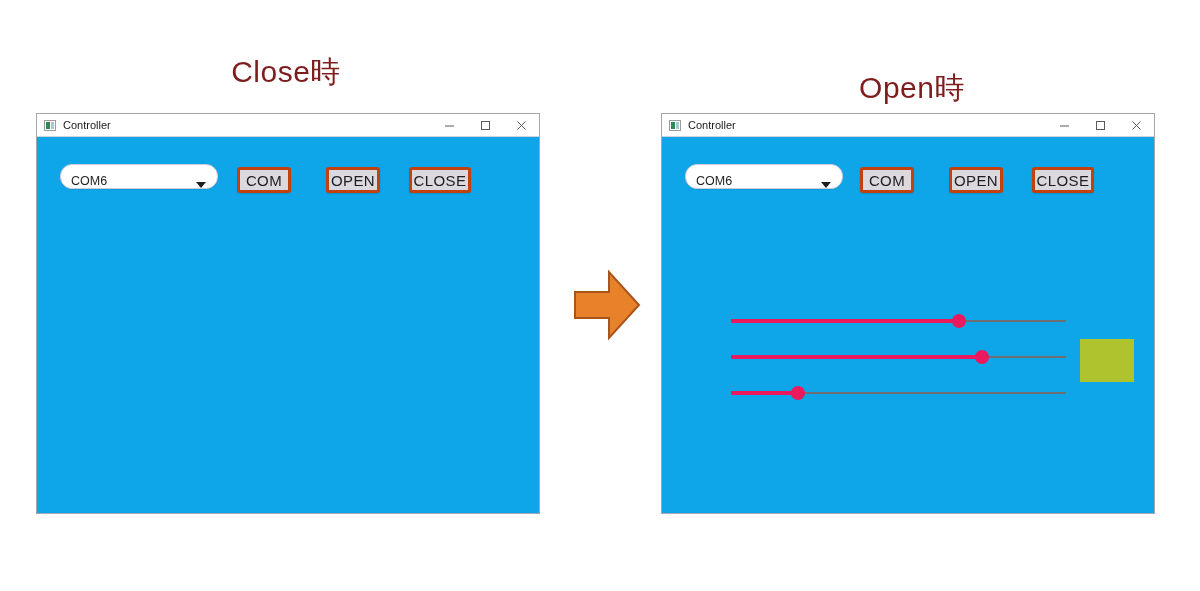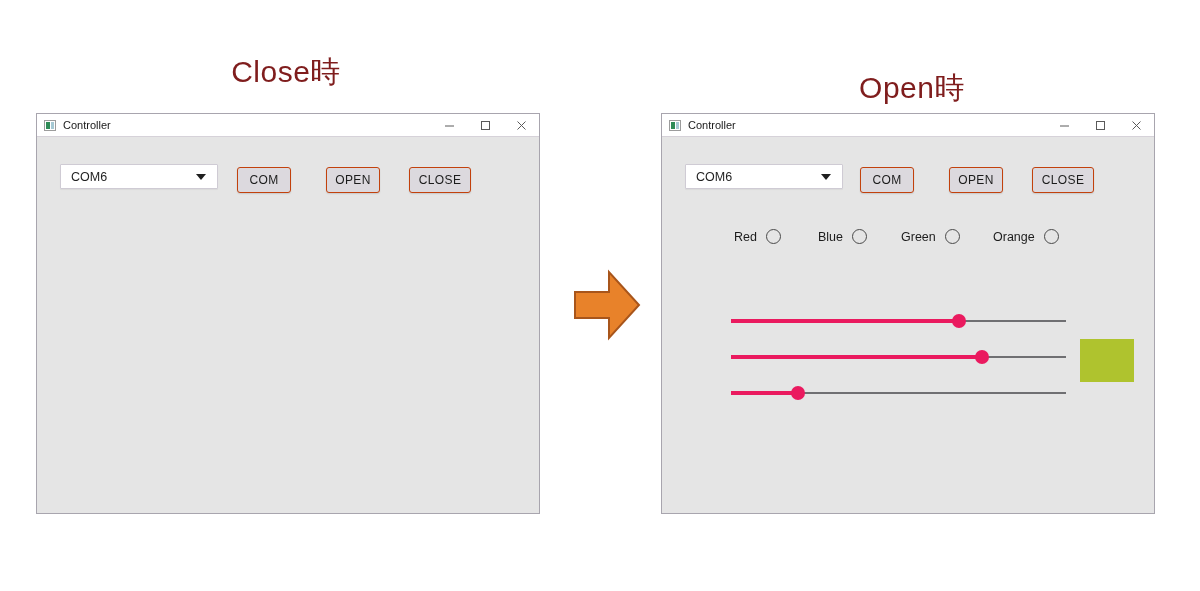--- a/index.html
+++ b/index.html
@@ -24,21 +24,21 @@
     font-weight: 400;
     white-space: nowrap;
     text-align: center;
   }
   #caption-close { left: 186px; top: 52px; width: 200px; }
   #caption-open  { left: 812px; top: 68px; width: 200px; }
 
   
   .window {
     position: absolute;
-    background: #e5e5e5;
+    background: #0ea5e9;
     border: 1px solid #a8a5ae;
     box-sizing: border-box;
     box-shadow: 0 0 0 0 rgba(0,0,0,0);
   }
   #window-close { left: 36px;  top: 113px; width: 504px; height: 401px; }
   #window-open  { left: 661px; top: 113px; width: 494px; height: 401px; }
 
   .titlebar {
     position: absolute;
     left: 0; top: 0; right: 0;
@@ -99,24 +99,24 @@
 
   
   .combo {
     position: absolute;
     left: 23px;
     top: 50px;
     width: 158px;
     height: 25px;
     background: #ffffff;
     border: 1px solid #cfcbd4;
-    border-radius: 1px;
-    box-sizing: border-box;
-    display: flex;
-    align-items: center;
+    border-radius: 12px;
+    box-sizing: border-box;
+    display: flex;
+    align-items: flex-end;
     box-shadow: 0 1px 1px rgba(0,0,0,0.05);
   }
   .combo-value {
     margin-left: 10px;
     font-size: 12.5px;
     color: #1f1f1f;
   }
   .combo-arrow {
     margin-left: auto;
     margin-right: 11px;
@@ -124,27 +124,27 @@
     border-left: 5px solid transparent;
     border-right: 5px solid transparent;
     border-top: 6px solid #1f1f1f;
   }
 
   .btn {
     position: absolute;
     top: 53px;
     height: 26px;
     background: #dcd9de;
-    border: 1px solid #c2410c;
+    border: 3px solid #c2410c;
     border-radius: 3px;
     box-sizing: border-box;
     display: flex;
     align-items: center;
     justify-content: center;
-    font-size: 12px;
+    font-size: 15px;
     color: #1c1c1c;
     letter-spacing: 0.4px;
     box-shadow: 0 1px 1.5px rgba(0,0,0,0.12);
   }
   #btn-com-close   { left: 200px; width: 54px; }
   #btn-open-close  { left: 289px; width: 54px; }
   #btn-close-close { left: 372px; width: 62px; }
 
   #btn-com-open   { left: 198px; width: 54px; }
   #btn-open-open  { left: 287px; width: 54px; }
@@ -310,38 +310,20 @@
 
   <div class="combo">
     <span class="combo-value">COM6</span>
     <span class="combo-arrow"></span>
   </div>
 
   <div class="btn" id="btn-com-open">COM</div>
   <div class="btn" id="btn-open-open">OPEN</div>
   <div class="btn" id="btn-close-open">CLOSE</div>
 
-  <div class="radio-row">
-    <div class="radio-item" id="radio-red">
-      <span class="radio-label">Red</span>
-      <span class="radio-circle"></span>
-    </div>
-    <div class="radio-item" id="radio-blue">
-      <span class="radio-label">Blue</span>
-      <span class="radio-circle"></span>
-    </div>
-    <div class="radio-item" id="radio-green">
-      <span class="radio-label">Green</span>
-      <span class="radio-circle"></span>
-    </div>
-    <div class="radio-item" id="radio-orange">
-      <span class="radio-label">Orange</span>
-      <span class="radio-circle"></span>
-    </div>
-  </div>
 
   <div class="slider" id="slider-1">
     <div class="slider-track" style="background: rgb(111, 111, 114);"></div>
     <div class="slider-fill" style="width: 68%; background: rgb(234, 26, 95);"></div>
     <div class="slider-thumb" style="left: 68%; background: rgb(234, 26, 95);"></div>
   </div>
 
   <div class="slider" id="slider-2">
     <div class="slider-track" style="background: rgb(111, 111, 114);"></div>
     <div class="slider-fill" style="width: 75%; background: rgb(234, 26, 95);"></div>

